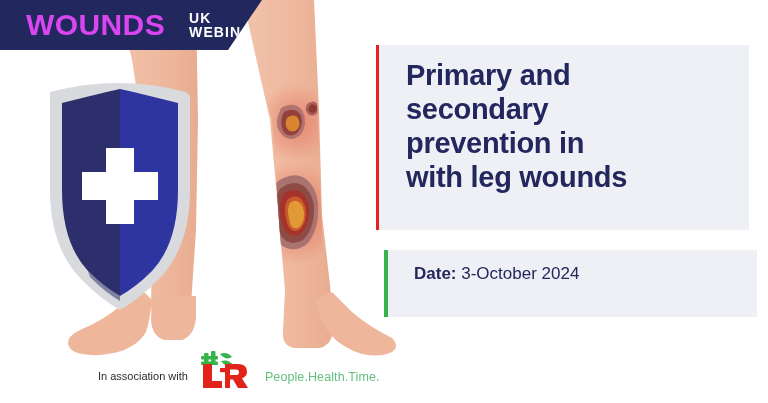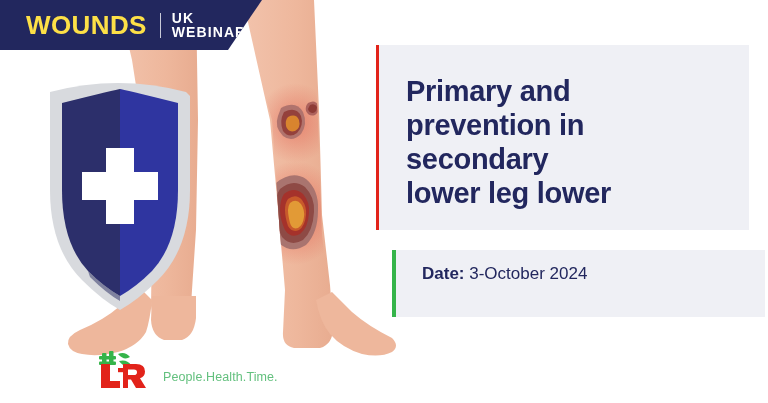--- a/index.html
+++ b/index.html
@@ -42,22 +42,22 @@
     width: 262px;
     height: 50px;
     background: #22275e;
     -webkit-clip-path: polygon(0 0, 262px 0, 228px 50px, 0 50px);
     clip-path: polygon(0 0, 262px 0, 228px 50px, 0 50px);
     display: flex;
     align-items: center;
     z-index: 5;
   }
   .logo-wounds {
-    color: #fde047;
-    font-size: 26px;
+    color: #d946ef;
+    font-size: 30px;
     font-weight: bold;
     letter-spacing: 0.4px;
     margin-left: 26px;
     line-height: 1;
     font-family: "Liberation Sans", sans-serif;
   }
   .logo-divider {
     width: 1px;
     height: 25px;
     background: #c9cad8;
@@ -98,35 +98,35 @@
     left: 0;
     top: 45px;
     width: 373px;
     height: 185px;
   }
   .title-panel .panel-accent {
     width: 3px;
     background: #e2231a;
   }
   .title-panel .panel-body {
-    padding: 30px 10px 10px 27px;
+    padding: 14px 10px 10px 27px;
     border-radius: 22px;
   }
   .title-text {
     color: #22275e;
     font-size: 29px;
     font-weight: bold;
     line-height: 1.17;
     letter-spacing: -0.3px;
     font-family: "Liberation Sans", sans-serif;
     margin: 0;
   }
 
   .datetime-panel {
-    left: 16px;
+    left: 8px;
     top: 250px;
     width: 373px;
     height: 67px;
   }
   .datetime-panel .panel-accent {
     width: 4px;
     background: #35b44a;
   }
   .datetime-panel .panel-body {
     padding: 12px 10px 10px 26px;
@@ -266,39 +266,40 @@
     <span class="logo-uk-webinar">UK  WEBINAR</span>
   </div>
 
   <div class="content">
 
     <div class="panel title-panel">
       <div class="panel-accent"></div>
       <div class="panel-body">
         <div class="title-text">
           <div>Primary and</div>
+          <div>secondary</div>
           <div>prevention in</div>
-          <div>secondary</div>
-          <div>lower leg lower</div>
+          <div>with leg wounds</div>
         </div>
       </div>
     </div>
 
     <div class="panel datetime-panel">
       <div class="panel-accent"></div>
       <div class="panel-body">
         <div class="dt-line">
           <span class="dt-label">Date:</span>
           <span class="dt-value">3-October 2024</span>
         </div>
       </div>
     </div>
   </div>
 
   <div class="partner-row">
+    <span class="assoc-text">In association with</span>
 
     <span class="lr-logo">
       <svg viewBox="0 0 56 40" xmlns="http://www.w3.org/2000/svg">
 
         <g fill="#35b44a">
           <rect x="4" y="2" width="4.5" height="12" rx="1"></rect>
           <rect x="11" y="0" width="4.5" height="12" rx="1"></rect>
           <rect x="1" y="5" width="17" height="3.6" rx="1"></rect>
           <rect x="1" y="10.5" width="17" height="3.6" rx="1"></rect>
           <path d="M20 3 q7 -3 12 3 q-6 4 -12 -3 Z"></path>

